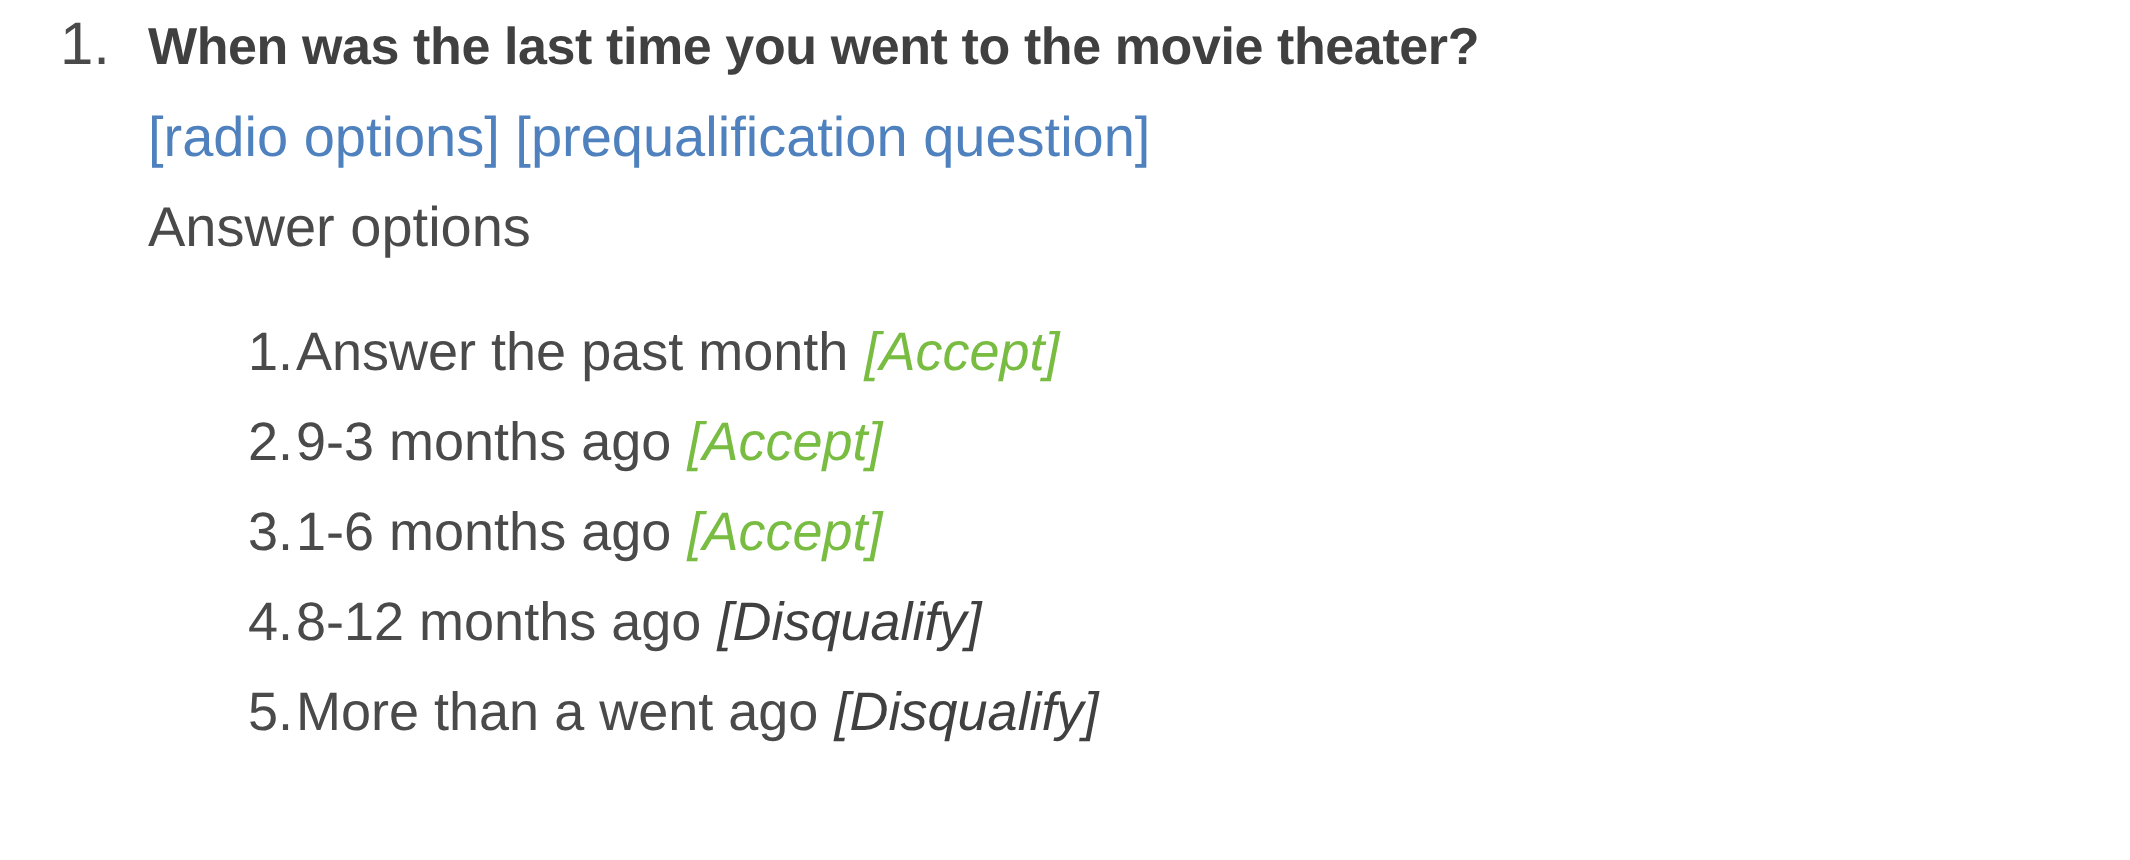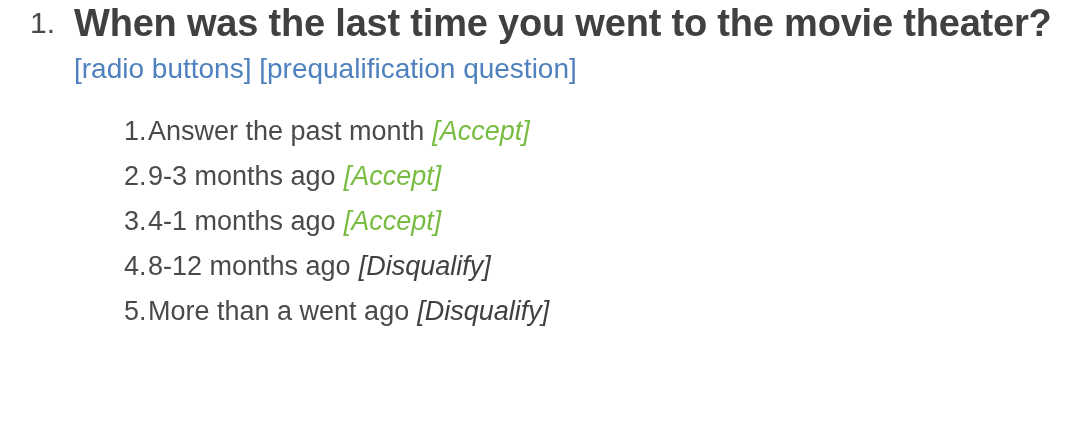--- a/index.html
+++ b/index.html
@@ -45,21 +45,21 @@
     color: #4a4a4a;
     font-weight: 400;
   }
 
   .q-body {
     flex: 1 1 auto;
     min-width: 0;
   }
 
   .q-title {
-    font-size: 38px;
+    font-size: 26px;
     line-height: 46px;
     font-weight: 700;
     color: #404040;
     letter-spacing: -0.2px;
     white-space: nowrap;
   }
 
   .q-meta {
     font-size: 28px;
     line-height: 45px;
@@ -131,38 +131,39 @@
 
   <div class="question-block">
     <div class="q-row">
 
       <div class="q-number">1.</div>
 
       <div class="q-body">
 
         <div class="q-title">When was the last time you went to the movie theater?</div>
 
-        <div class="q-meta">[radio buttons] [prequalification question]</div>
+        <div class="q-meta">[radio options] [prequalification question]</div>
 
+        <div class="q-answer-label">Answer options</div>
 
         <div class="options-list">
 
           <div class="option-row">
             <span class="option-number">1.</span>
             <span class="option-text"><span>Answer the past month</span><span class="tag-space"></span><span class="tag tag-accept">[Accept]</span></span>
           </div>
 
           <div class="option-row">
             <span class="option-number">2.</span>
             <span class="option-text"><span>9-3 months ago</span><span class="tag-space"></span><span class="tag tag-accept">[Accept]</span></span>
           </div>
 
           <div class="option-row">
             <span class="option-number">3.</span>
-            <span class="option-text"><span>4-1 months ago</span><span class="tag-space"></span><span class="tag tag-accept">[Accept]</span></span>
+            <span class="option-text"><span>1-6 months ago</span><span class="tag-space"></span><span class="tag tag-accept">[Accept]</span></span>
           </div>
 
           <div class="option-row">
             <span class="option-number">4.</span>
             <span class="option-text"><span>8-12 months ago</span><span class="tag-space"></span><span class="tag tag-disqualify">[Disqualify]</span></span>
           </div>
 
           <div class="option-row">
             <span class="option-number">5.</span>
             <span class="option-text"><span>More than a went ago</span><span class="tag-space"></span><span class="tag tag-disqualify">[Disqualify]</span></span>

